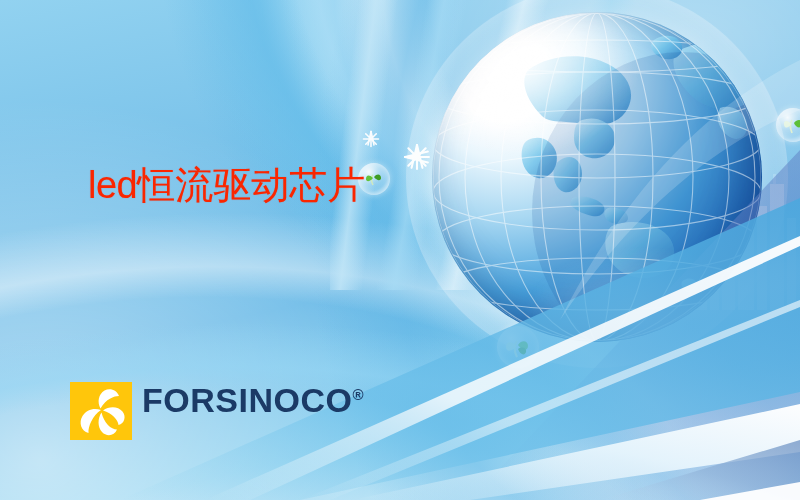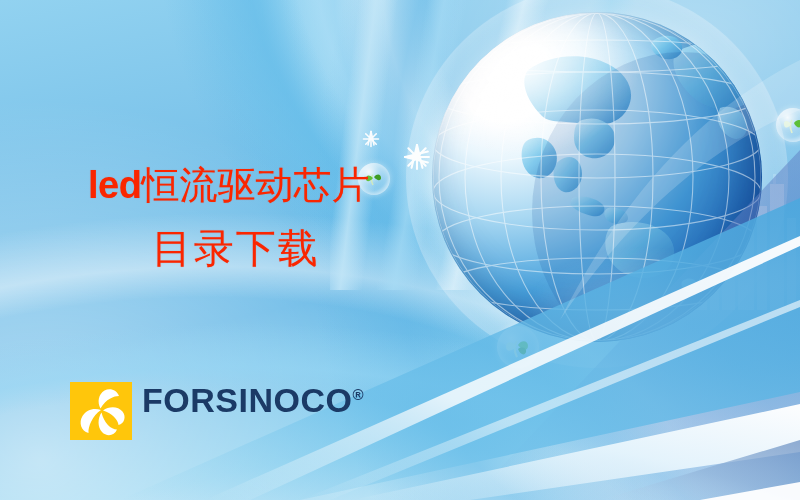--- a/index.html
+++ b/index.html
@@ -163,29 +163,28 @@
     line-height: 1.0;
     text-shadow: 0 0 1px rgba(250,38,0,0.35);
     white-space: nowrap;
   }
   .headline .line1 {
     font-size: 38px;
     letter-spacing: 0px;
   }
   .headline .line1 .latin {
     font-family: "Liberation Sans", "DejaVu Sans", sans-serif;
-    font-weight: 700;
+    font-weight: 400;
     letter-spacing: -0.5px;
     margin-top: 26px;
   }
   .headline .line1 .cjk,
   .headline .line2 {
     font-family: "DejaVu Serif", "Liberation Serif", serif;
     font-weight: 400;
-    text-align: center;
   }
   .headline .line2 {
     font-size: 40px;
     margin-top: 24px;
     margin-left: 14px;
     letter-spacing: 2px;
   }
 
   
   .logo {
@@ -442,21 +441,20 @@
 
     <path d="M800 440 L800 500 L600 500 Z" fill="url(#rbE)" opacity="0.85"></path>
 
     <path d="M800 482 L800 500 L700 500 Z" fill="#ffffff" opacity="0.95"></path>
 
     <path d="M800 60 C700 110 620 200 560 320 C620 230 700 150 800 110 Z" fill="#ffffff" opacity="0.18"></path>
   </svg>
 
   <div class="headline">
     <div class="line1"><span class="latin">led</span><span class="cjk">恒流驱动芯片</span></div>
-    <div class="line2">目录下载</div>
   </div>
 
   <div class="logo">
     <svg class="logo-mark" viewBox="0 0 62 58">
       <rect x="0" y="0" width="62" height="58" fill="#ffc60b"></rect>
       <g fill="#ffffff">
         <path d="M30.5 26.5 C27 20 28.5 12 34.5 8.5 C40 5.5 47 8 49 14 C44 14 36 17 30.5 26.5 Z"></path>
         <path d="M31 28 C24 25.5 16.5 27.5 12.5 34 C8.5 40.5 11 49 18.5 51 C18 44.5 22.5 33.5 31 28 Z"></path>
         <path d="M33 28.5 C39 24 48 24 52.5 29.5 C56.5 34.5 54.5 41.5 48.5 43 C48 38 42.5 31.5 33 28.5 Z"></path>
         <path d="M31.5 30.5 C27.5 36.5 27.5 45 32 50 C36.5 55 44.5 54 47 47.5 C41 47.5 34 41 31.5 30.5 Z"></path>

